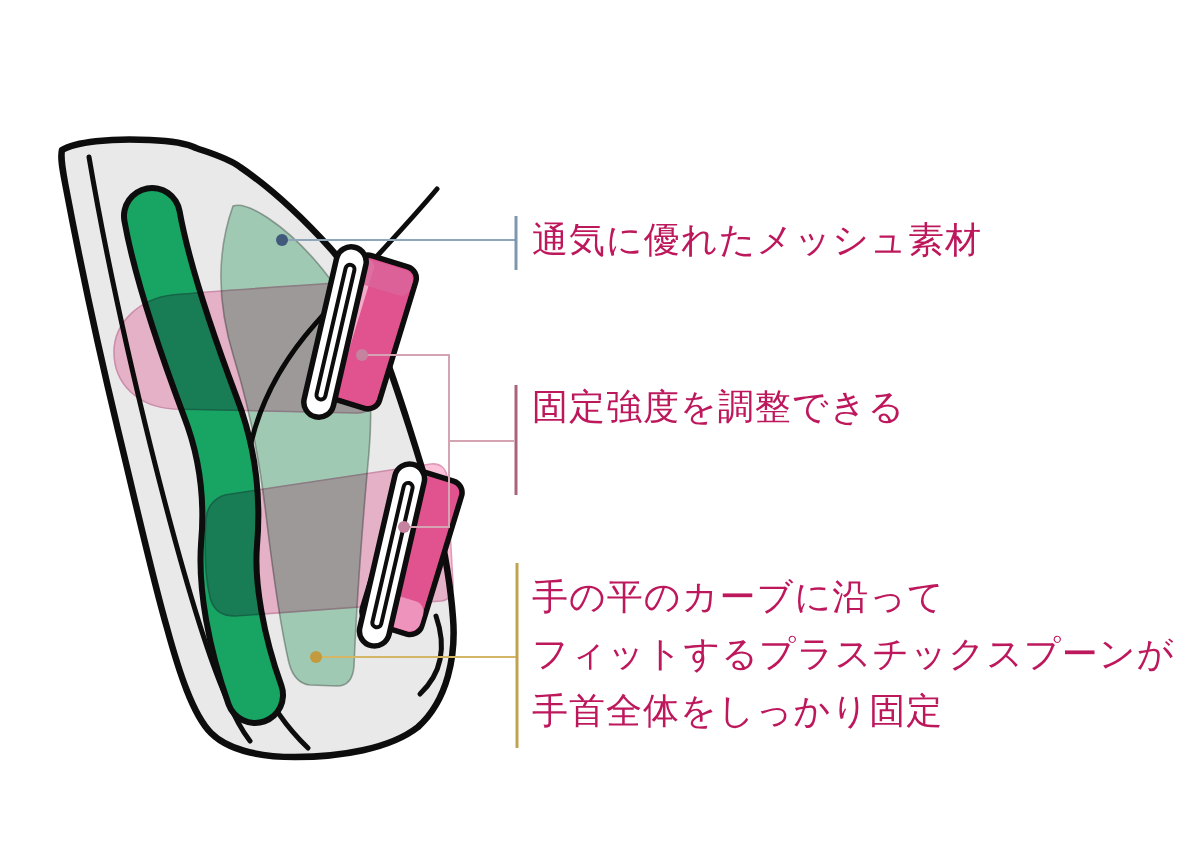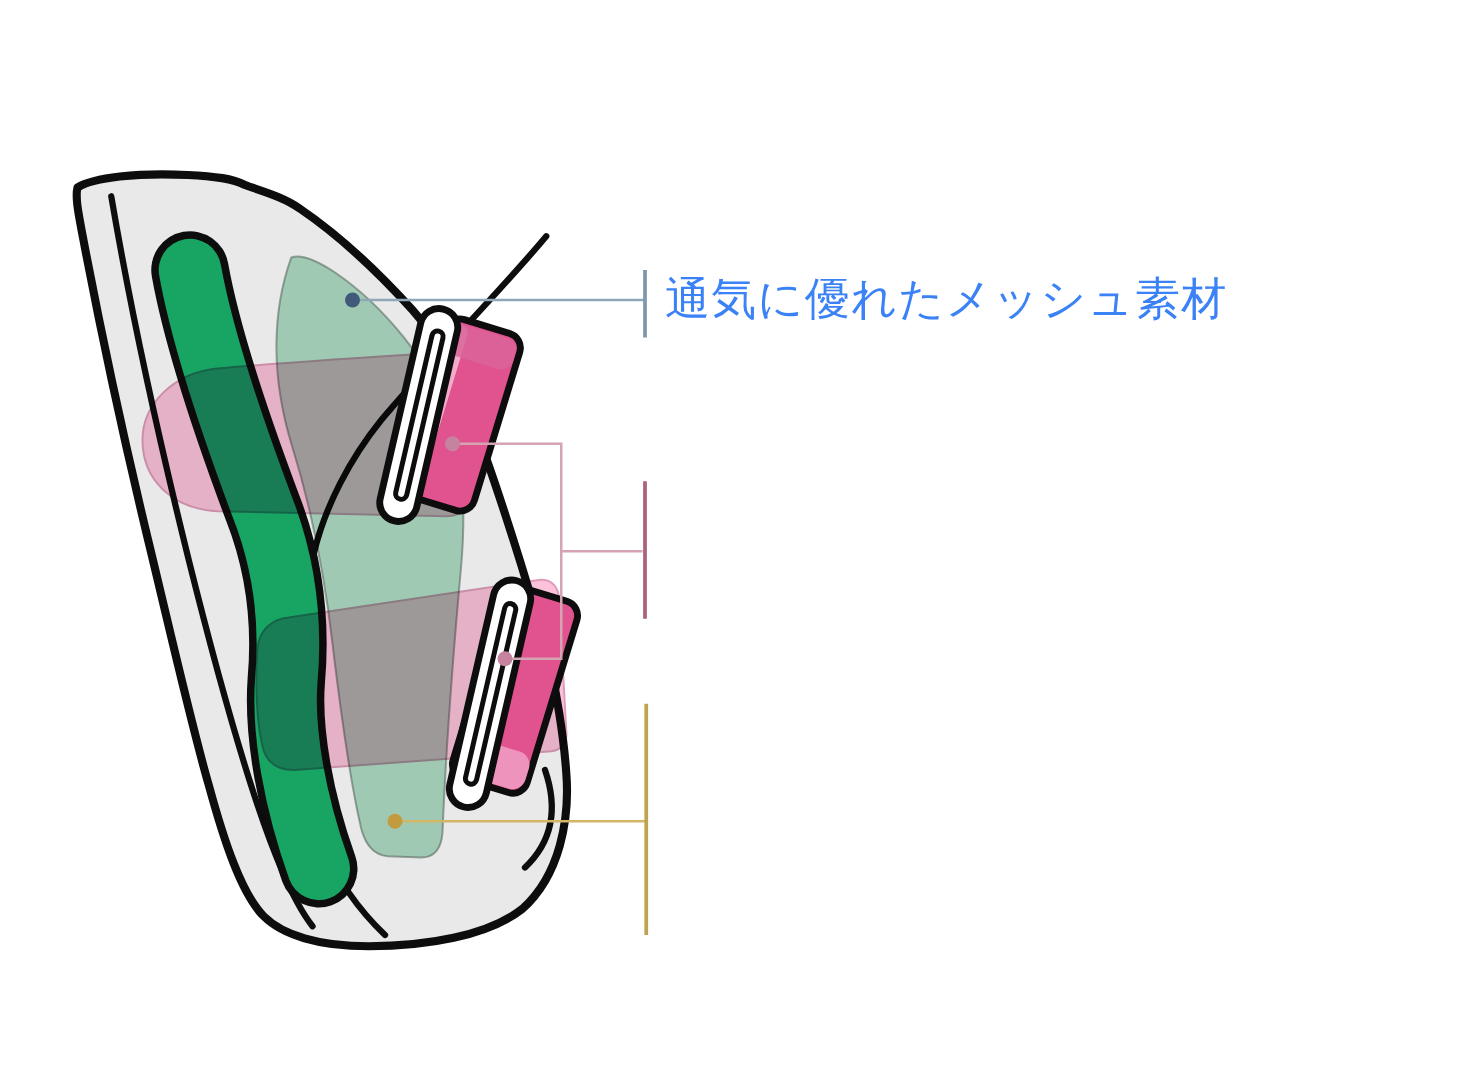--- a/index.html
+++ b/index.html
@@ -6,21 +6,21 @@
   #stage{
     position:relative;
     width:1181px;height:861px;
     background:#ffffff;
     overflow:hidden;
     font-family:"DejaVu Sans","Liberation Sans",sans-serif;
   }
   #art{position:absolute;left:0;top:0;}
   .ann{
     position:absolute;
-    color:#3b82f6;
+    color:#be185d;
     font-size:36px;
     letter-spacing:1px;
     font-weight:500;
     white-space:nowrap;
   }
   .ann .ann-line{display:block;}
   #ann-mesh{left:532px;top:210px;line-height:60px;}
   #ann-straps{left:532px;top:375px;line-height:64px;}
   #ann-spoon{left:532px;top:568px;line-height:57px;}
 </style>
@@ -114,16 +114,22 @@
       <line x1="517" y1="563" x2="517" y2="748" stroke="#c0a351" stroke-width="3"></line>
       <circle cx="316" cy="657" r="6" fill="#c29b3e"></circle>
     </g>
   </svg>
 
   <div class="ann" id="ann-mesh">
     <span class="ann-line">通気に優れたメッシュ素材</span>
   </div>
 
   <div class="ann" id="ann-straps">
+    <span class="ann-line">固定強度を調整できる</span>
   </div>
 
+  <div class="ann" id="ann-spoon">
+    <span class="ann-line">手の平のカーブに沿って</span>
+    <span class="ann-line">フィットするプラスチックスプーンが</span>
+    <span class="ann-line">手首全体をしっかり固定</span>
+  </div>
 
 </div>
 
 </body></html>

